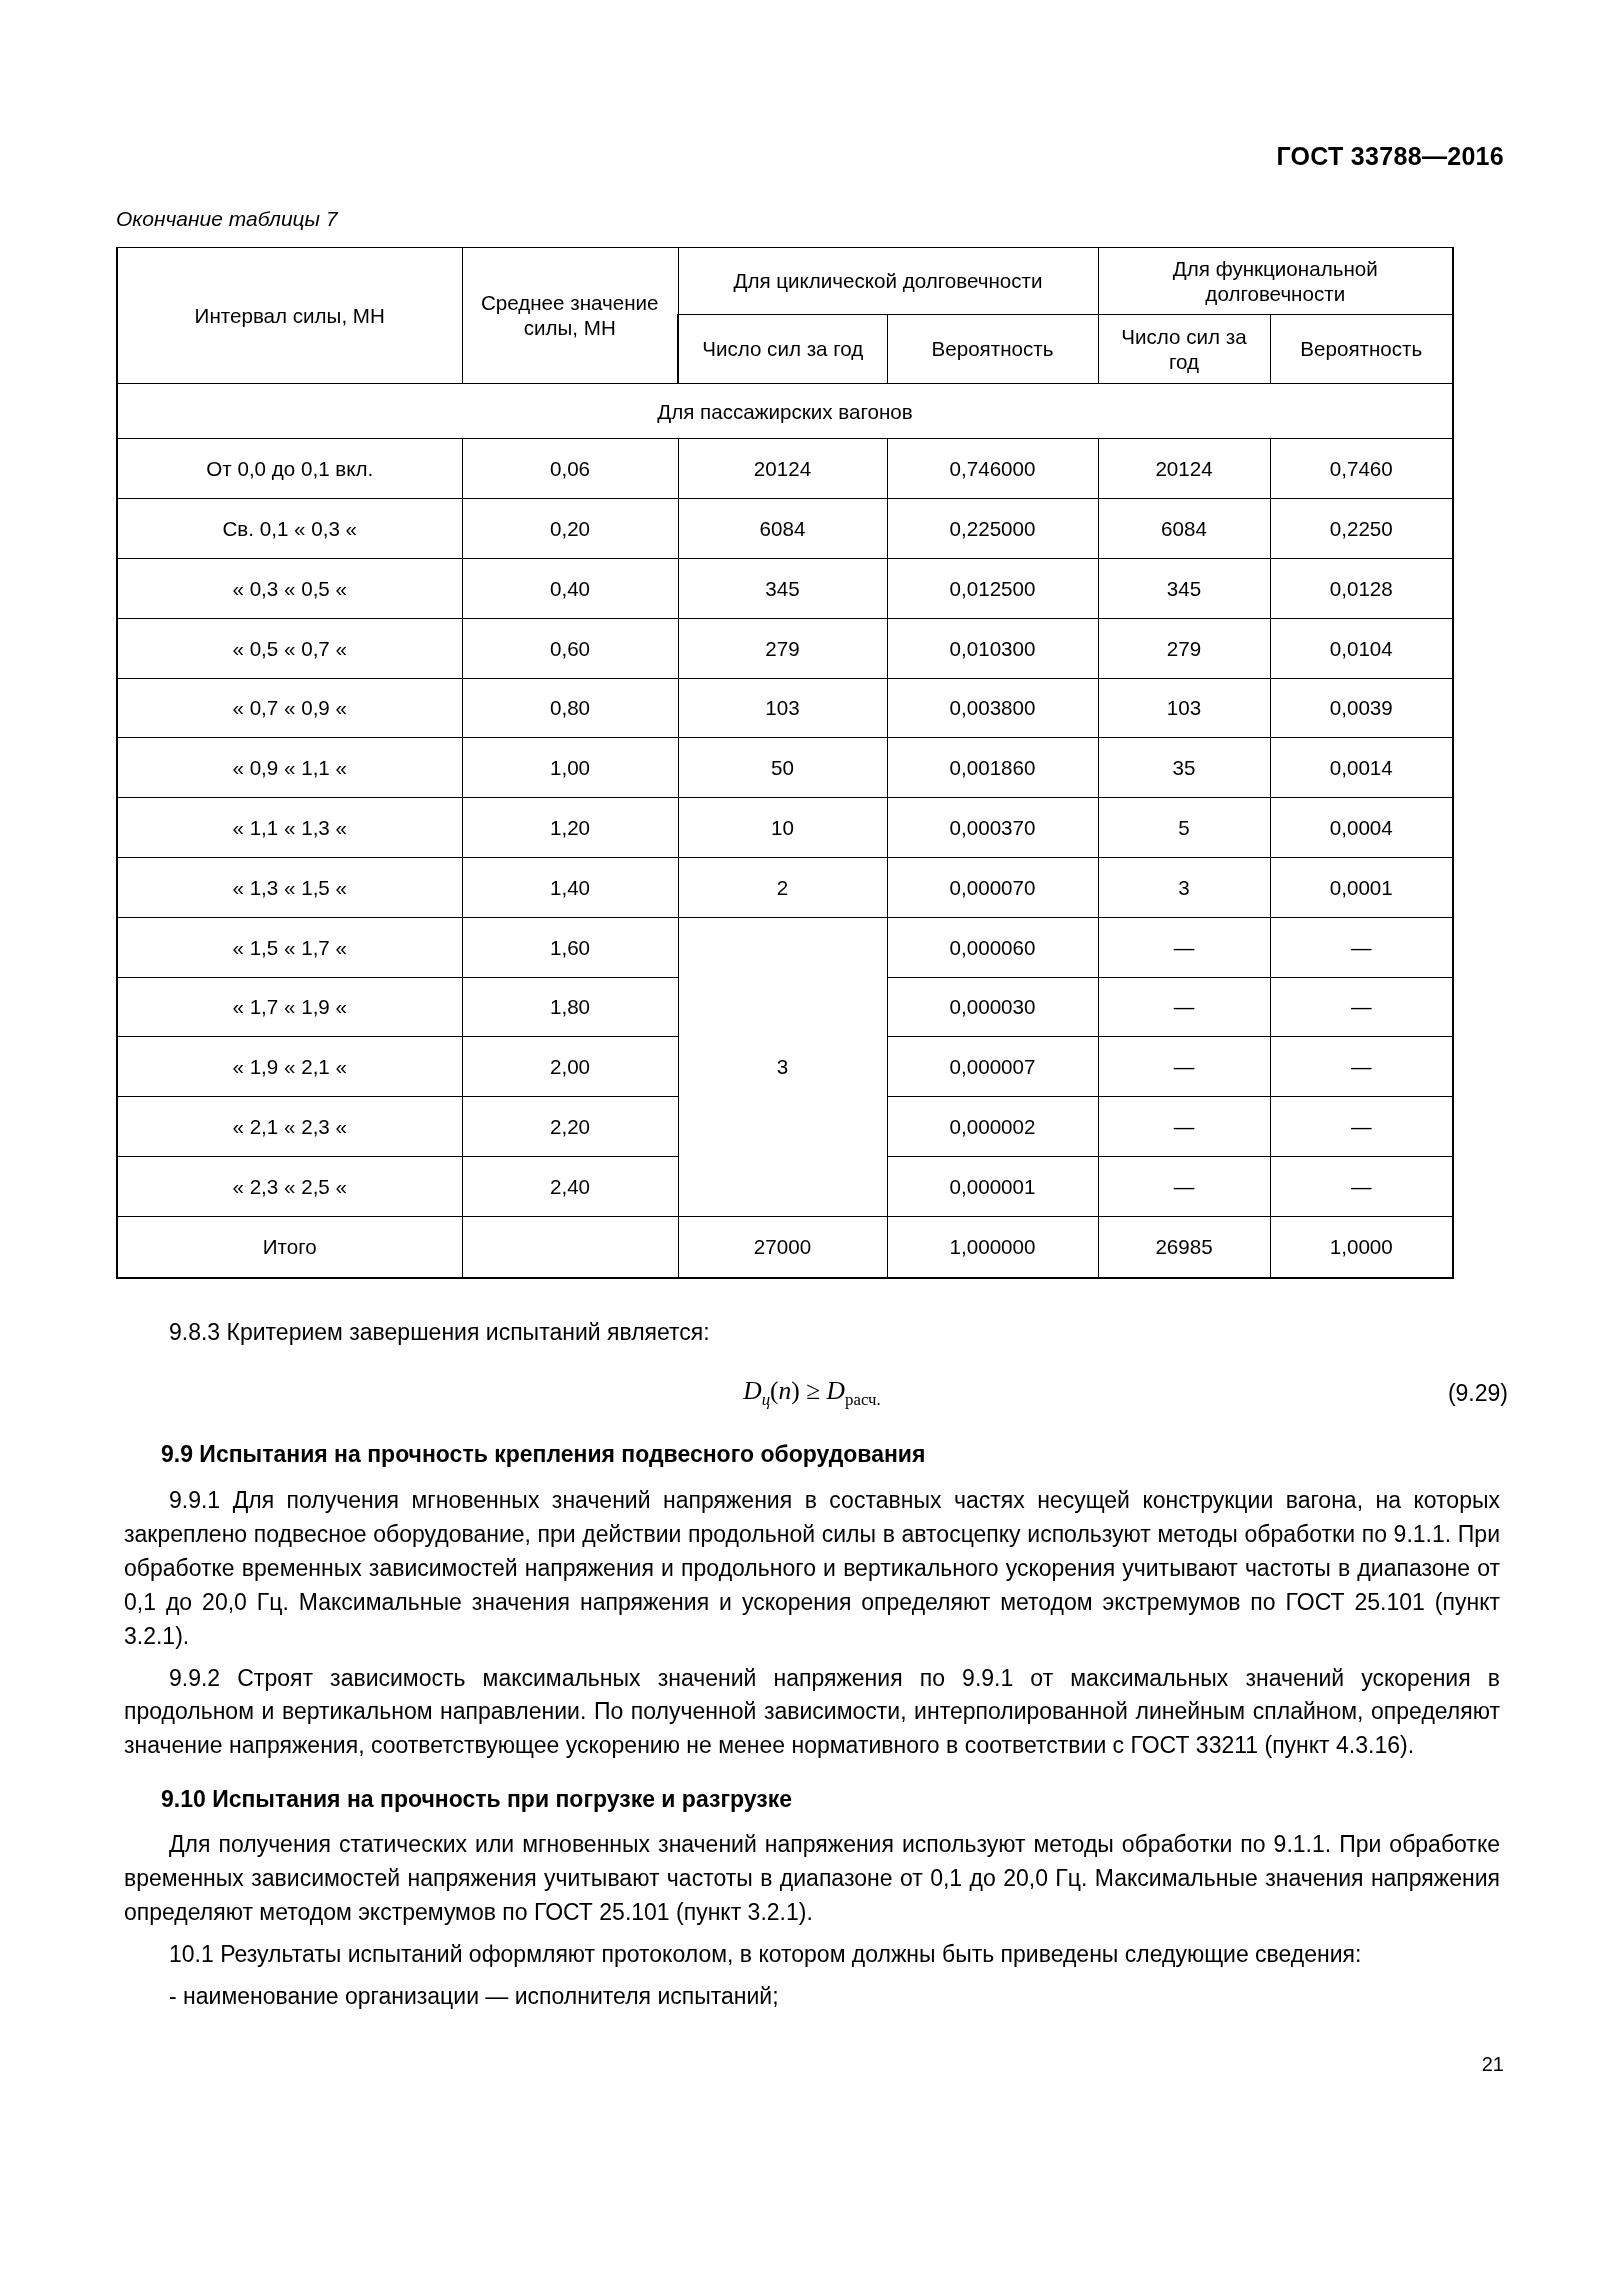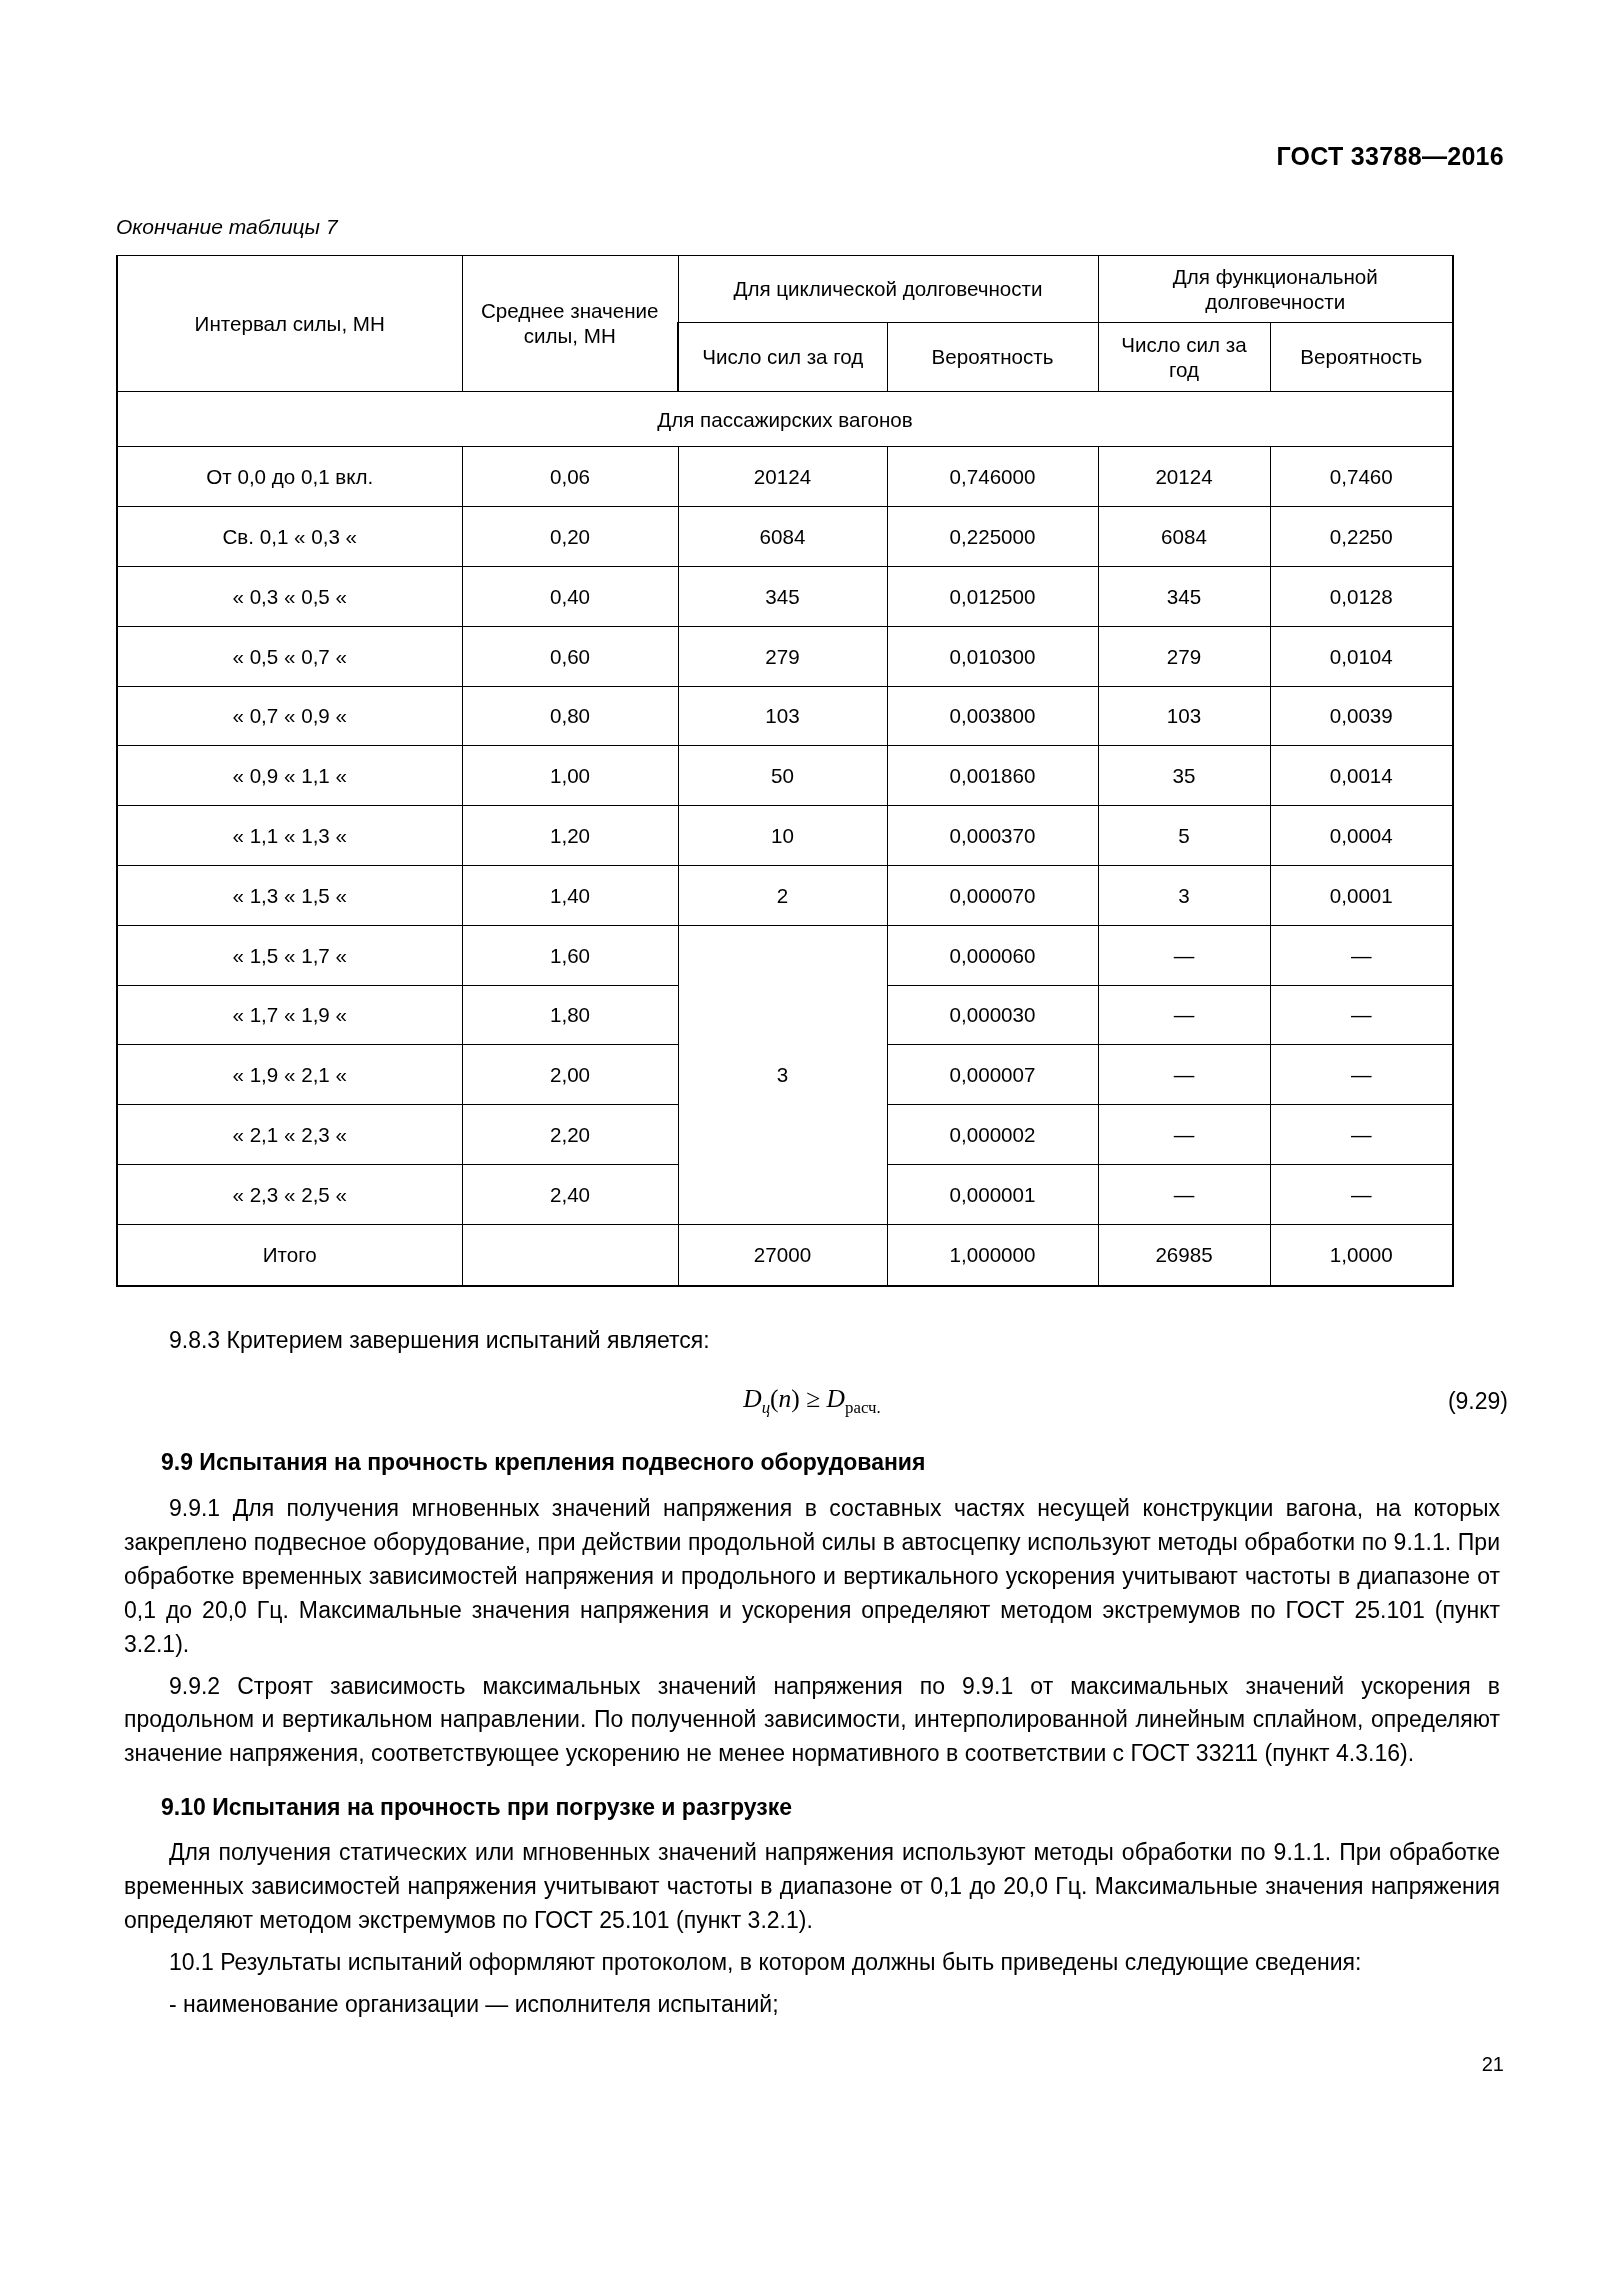--- a/index.html
+++ b/index.html
@@ -30,21 +30,21 @@
     font-size: 25px;
     font-weight: bold;
     letter-spacing: 0.3px;
     white-space: nowrap;
   }
 
   
   .content {
     position: absolute;
     left: 116px;
-    top: 214px;
+    top: 206px;
     width: 1392px;
   }
 
   .table-caption {
     font-style: italic;
     font-size: 21px;
     margin: 0 0 15.7px 0;
     line-height: 1.2;
   }
 

